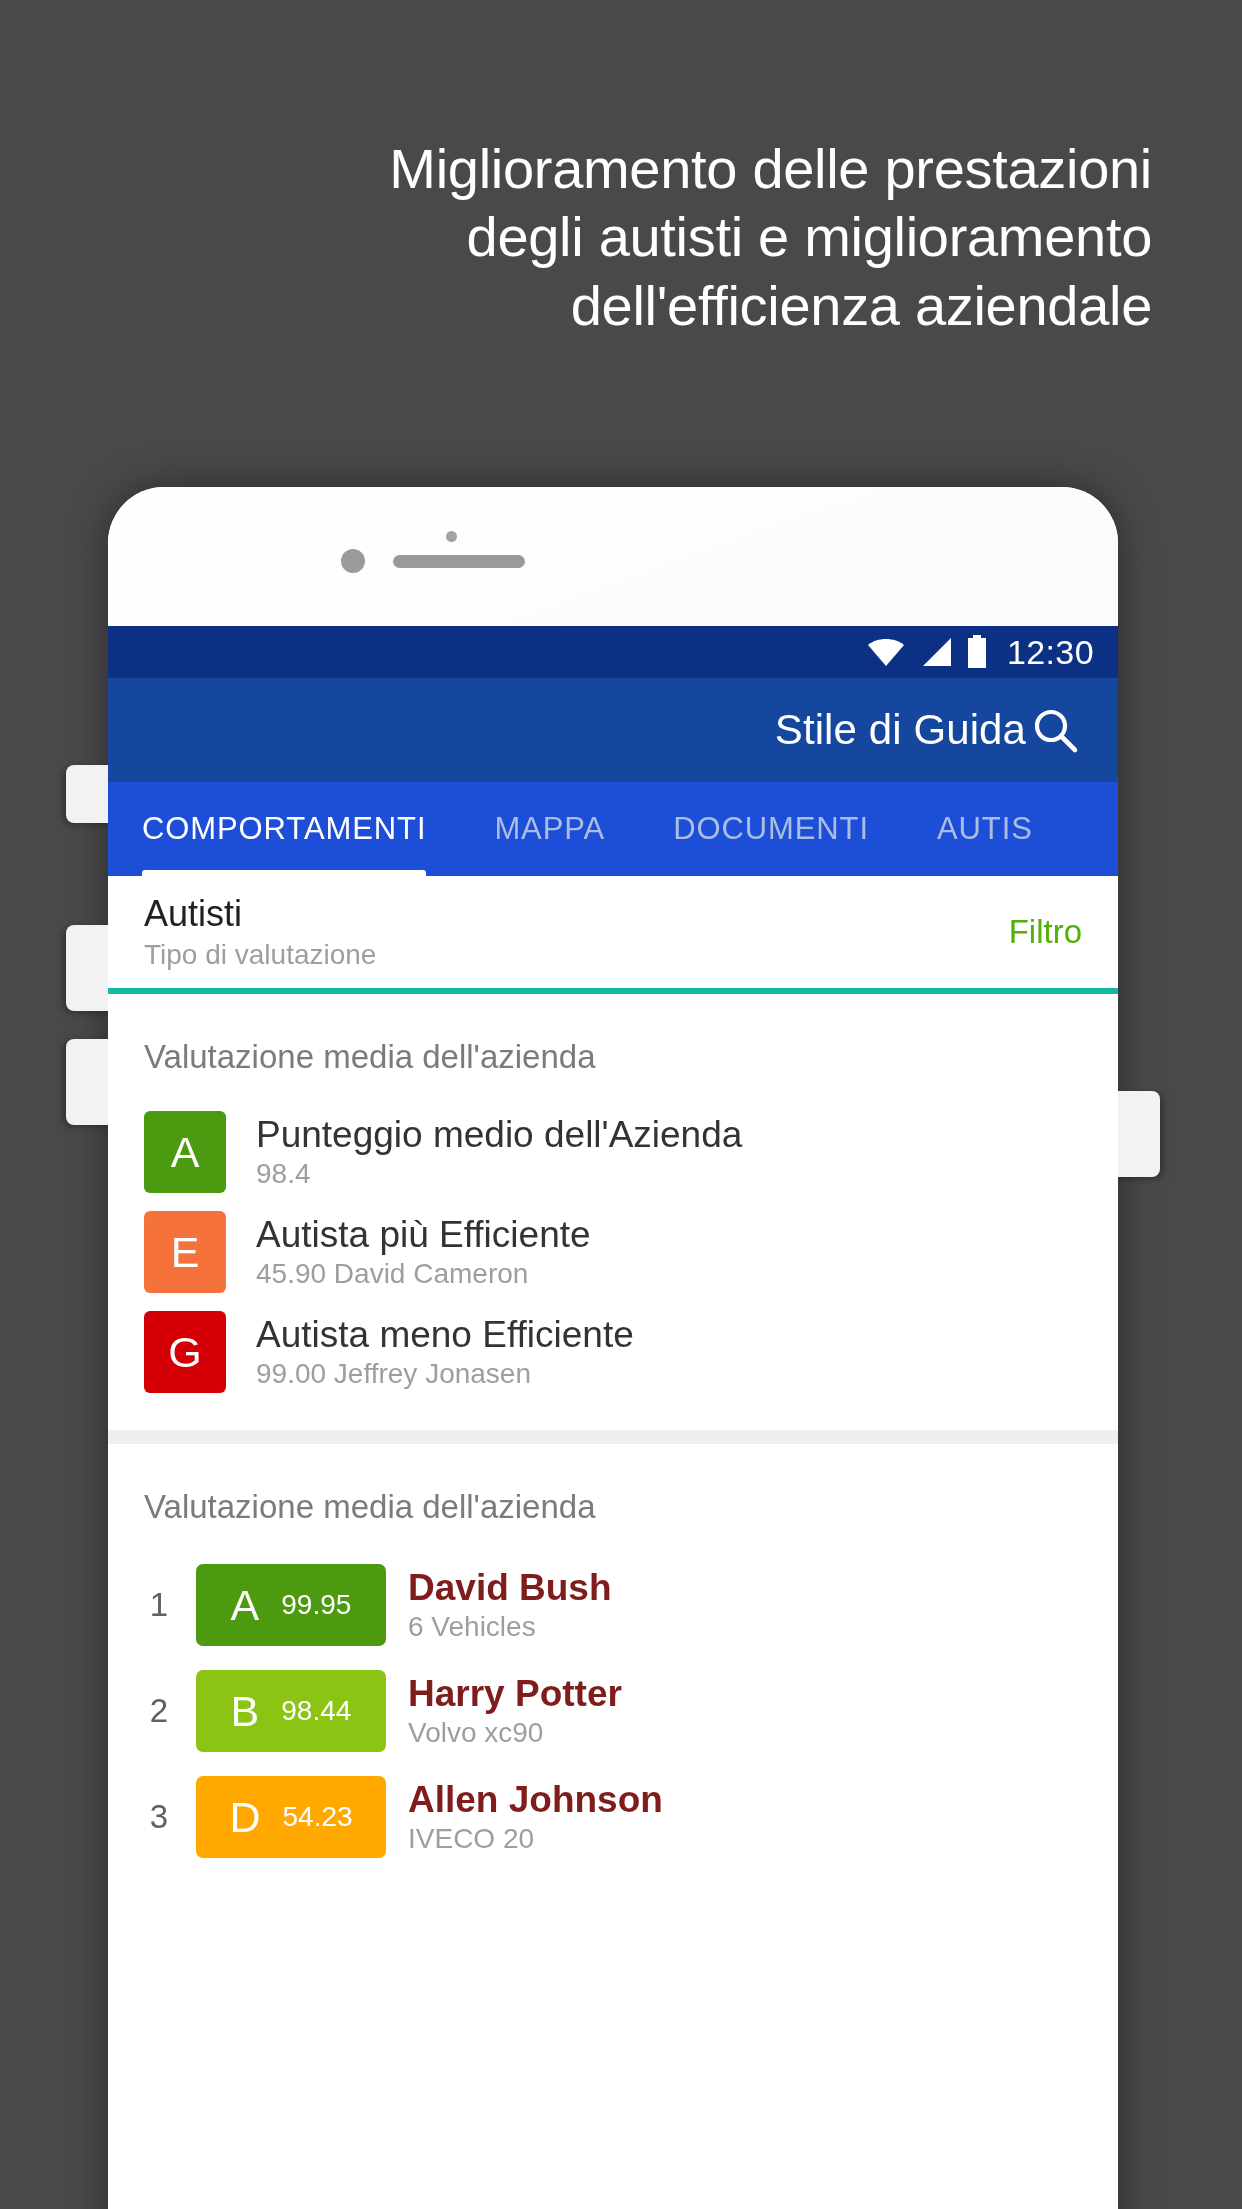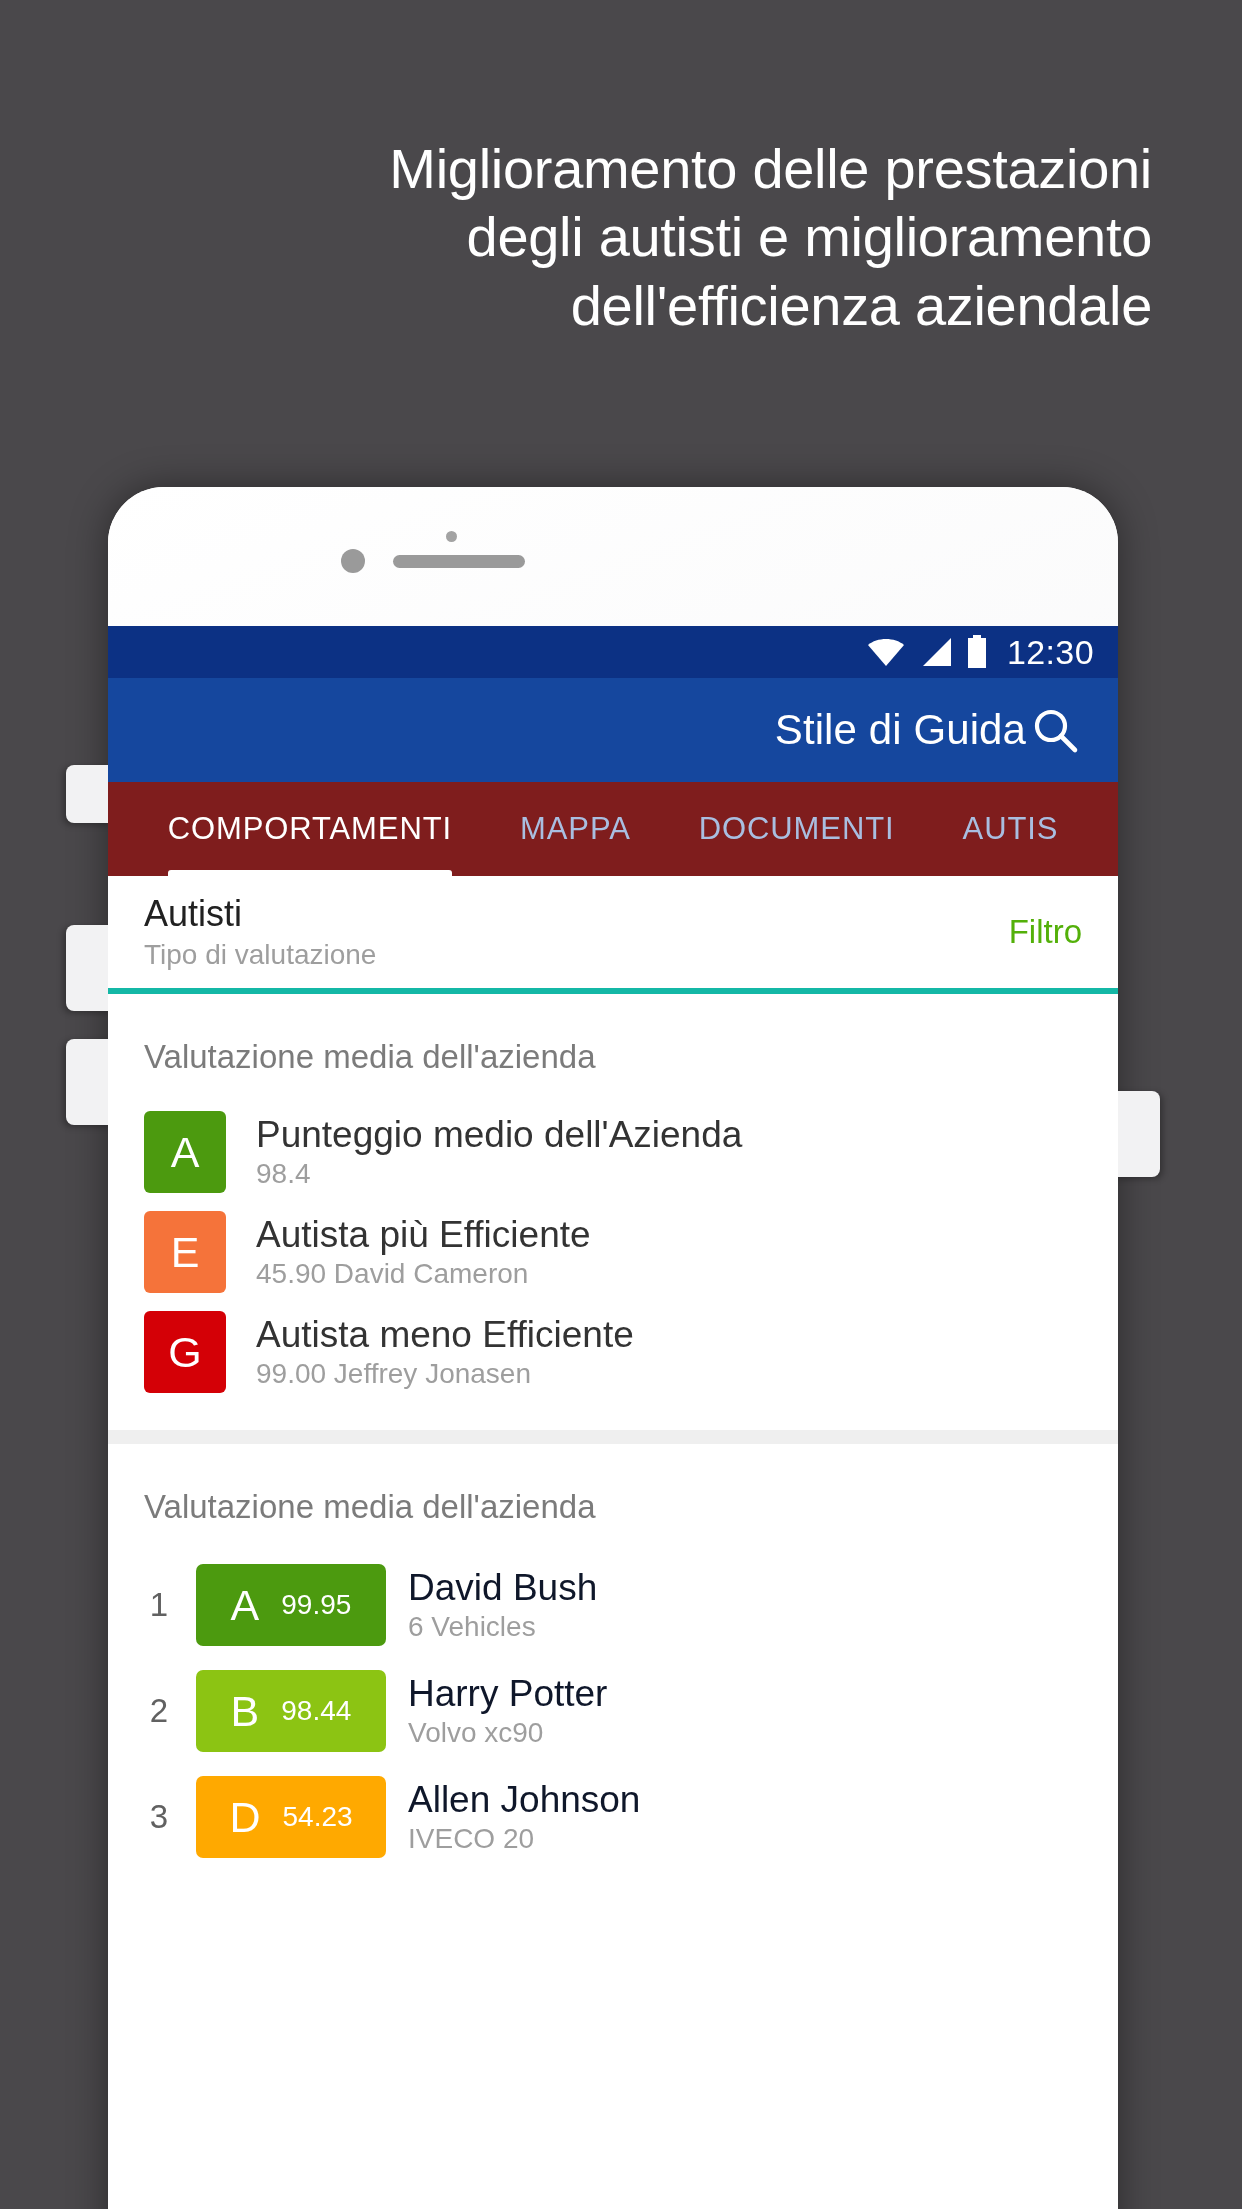--- a/index.html
+++ b/index.html
@@ -145,27 +145,26 @@
     letter-spacing: 0.1px;
   }
   .search-btn {
     width: 58px; height: 58px;
     display: flex; align-items: center; justify-content: center;
   }
 
   
   .tabbar {
     height: 94px;
-    background: #7f1d1d;
+    background: #1d4ed8;
     display: flex;
     align-items: stretch;
     padding-left: 34px;
     overflow: hidden;
     position: relative;
-    justify-content: center;
   }
   .tab {
     display: flex;
     align-items: center;
     position: relative;
     padding: 0 34px 0 0;
     white-space: nowrap;
   }
   .tab:not(:first-child) { padding-left: 34px; }
   .tab-label {
@@ -261,21 +260,21 @@
     display: flex;
     align-items: center;
     justify-content: center;
     gap: 22px;
     color: #FFFFFF;
     flex-shrink: 0;
   }
   .chip-grade { font-size: 43px; font-weight: 400; }
   .chip-score { font-size: 28px; font-weight: 400; }
   .rank-texts { display: flex; flex-direction: column; gap: 2px; }
-  .rank-name { font-size: 37px; color: #0f172a; font-weight: 400; }
+  .rank-name { font-size: 37px; color: #7f1d1d; font-weight: 700; }
   .rank-sub { font-size: 28px; color: #9E9E9E; font-weight: 400; }
 </style>
 </head>
 <body>
 
 <div class="page">
 
   <div class="headline">
     <span class="hl-line">Miglioramento delle prestazioni</span>
     <span class="hl-line">degli autisti e miglioramento</span>

